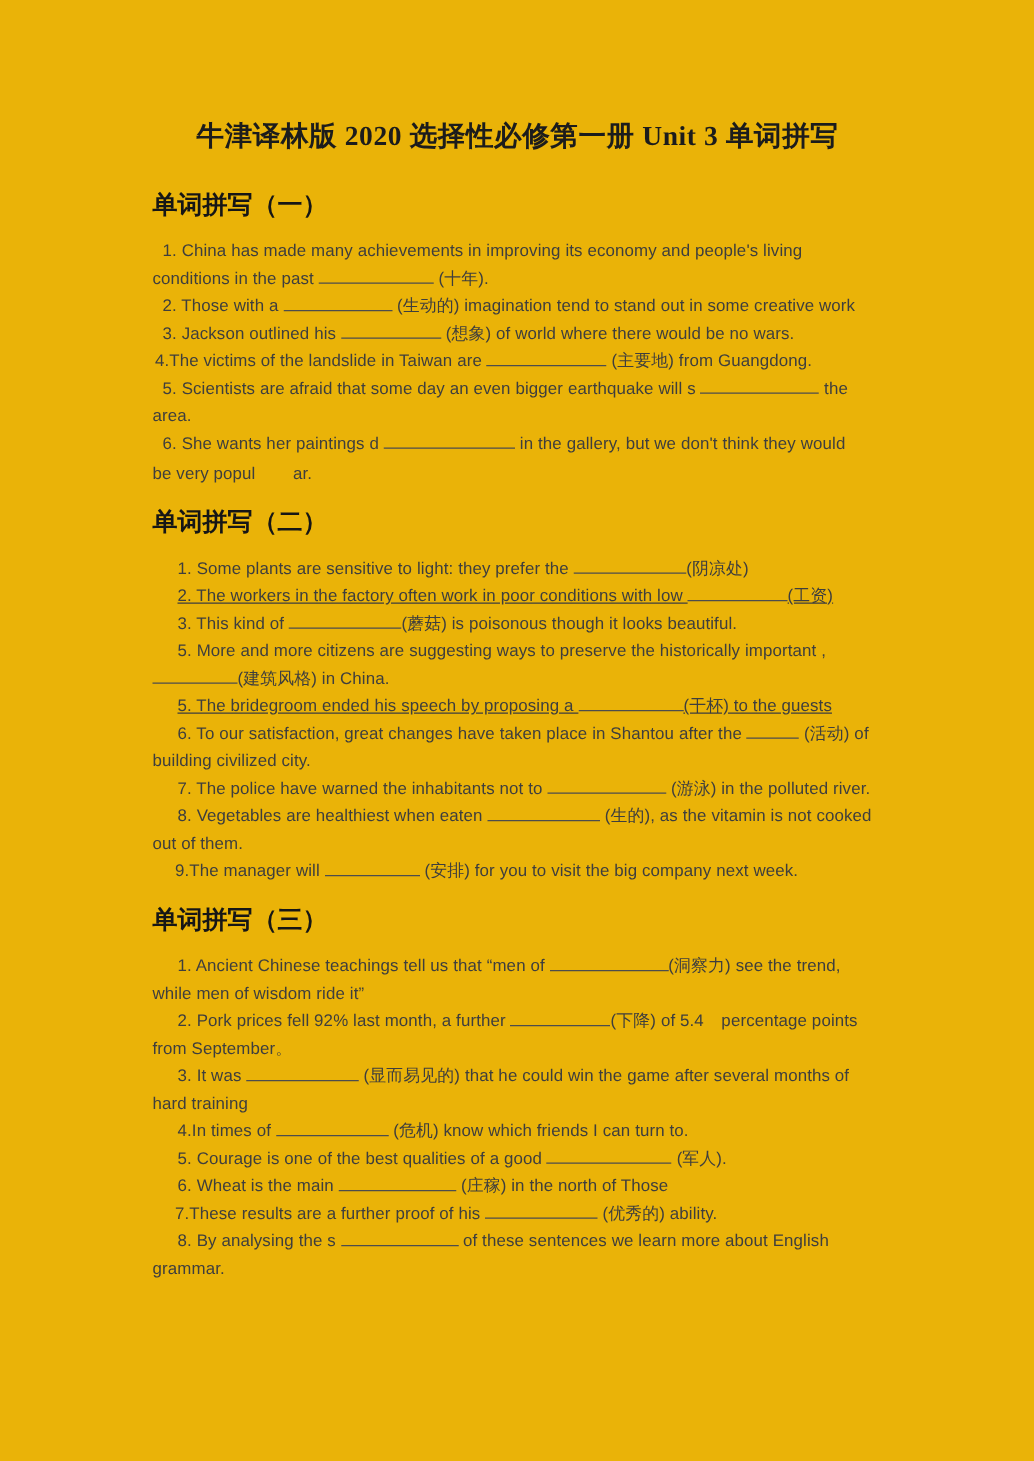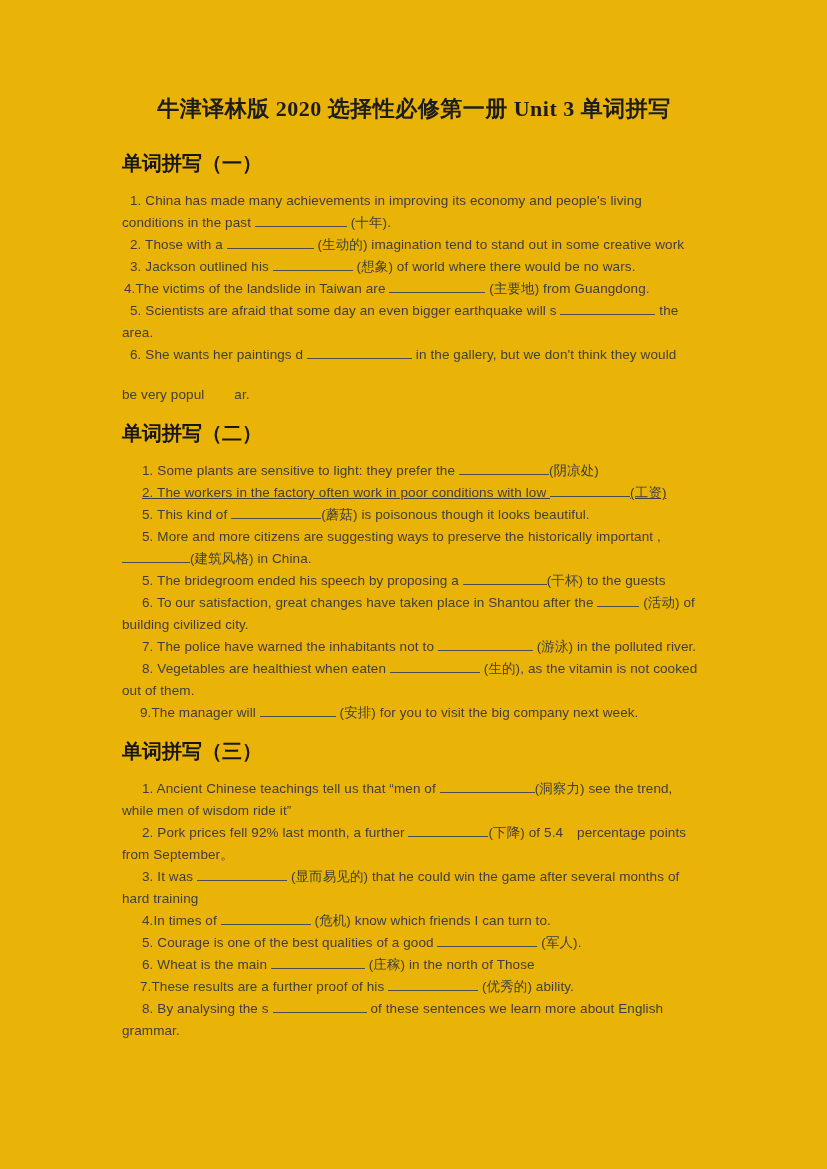--- a/index.html
+++ b/index.html
@@ -62,27 +62,27 @@
   <div class="content">
     <h1 class="doc-title">牛津译林版 2020 选择性必修第一册 Unit 3 单词拼写</h1>
     <div>
         <h2 class="section-heading">单词拼写（一）</h2>
         <p class="q" style="text-indent: 8px;"><span>1. China has made many achievements in improving its economy and people's living conditions in the past </span><span class="blank" style="width: 92px;"></span><span> (十年).</span></p>
         <p class="q" style="text-indent: 8px;"><span>2. Those with a </span><span class="blank" style="width: 87px;"></span><span> (生动的) imagination tend to stand out in some creative work</span></p>
         <p class="q" style="text-indent: 8px;"><span>3. Jackson outlined his </span><span class="blank" style="width: 80px;"></span><span> (想象) of world where there would be no wars.</span></p>
         <p class="q" style="text-indent: 2px;"><span>4.The victims of the landslide in Taiwan are </span><span class="blank" style="width: 96px;"></span><span> (主要地) from Guangdong.</span></p>
         <p class="q" style="text-indent: 8px;"><span>5. Scientists are afraid that some day an even bigger earthquake will s </span><span class="blank" style="width: 95px;"></span><span> the area.</span></p>
         <p class="q" style="text-indent: 8px;"><span>6. She wants her paintings d </span><span class="blank" style="width: 105px;"></span><span> in the gallery, but we don't think they would</span></p>
-        <p class="q" style="margin-top: 18px;"><span>be very popul</span><span class="gap" style="width: 30px;"></span><span>ar.</span></p>
+        <p class="q" style="margin-top: 2px;"><span>be very popul</span><span class="gap" style="width: 30px;"></span><span>ar.</span></p>
         <h2 class="section-heading">单词拼写（二）</h2>
         <p class="q" style="text-indent: 20px;"><span>1. Some plants are sensitive to light: they prefer the </span><span class="blank" style="width: 90px;"></span><span>(阴凉处)</span></p>
         <p class="q" style="text-indent: 20px; text-decoration: underline;"><span>2. The workers in the factory often work in poor conditions with low </span><span class="blank" style="width: 80px;"></span><span>(工资)</span></p>
-        <p class="q" style="text-indent: 20px;"><span>5. This kind of </span><span class="blank" style="width: 90px;"></span><span>(蘑菇) is poisonous though it looks beautiful.</span></p>
+        <p class="q" style="text-indent: 20px;"><span>3. This kind of </span><span class="blank" style="width: 90px;"></span><span>(蘑菇) is poisonous though it looks beautiful.</span></p>
         <p class="q" style="text-indent: 20px;"><span>5. More and more citizens are suggesting ways to preserve the historically important , </span><span class="blank" style="width: 68px;"></span><span>(建筑风格) in China.</span></p>
-        <p class="q" style="text-indent: 20px;"><span>5. The bridegroom ended his speech by proposing a </span><span class="blank" style="width: 84px;"></span><span>(干杯) to the guests</span></p>
+        <p class="q" style="text-indent: 20px; text-decoration: underline;"><span>5. The bridegroom ended his speech by proposing a </span><span class="blank" style="width: 84px;"></span><span>(干杯) to the guests</span></p>
         <p class="q" style="text-indent: 20px;"><span>6. To our satisfaction, great changes have taken place in Shantou after the </span><span class="blank" style="width: 42px;"></span><span> (活动) of building civilized city.</span></p>
         <p class="q" style="text-indent: 20px;"><span>7. The police have warned the inhabitants not to </span><span class="blank" style="width: 95px;"></span><span> (游泳) in the polluted river.</span></p>
         <p class="q" style="text-indent: 20px;"><span>8. Vegetables are healthiest when eaten </span><span class="blank" style="width: 90px;"></span><span> (生的), as the vitamin is not cooked out of them.</span></p>
         <p class="q" style="text-indent: 18px;"><span>9.The manager will </span><span class="blank" style="width: 76px;"></span><span> (安排) for you to visit the big company next week.</span></p>
         <h2 class="section-heading">单词拼写（三）</h2>
         <p class="q" style="text-indent: 20px;"><span>1. Ancient Chinese teachings tell us that “men of </span><span class="blank" style="width: 95px;"></span><span>(洞察力) see the trend, while men of wisdom ride it”</span></p>
         <p class="q" style="text-indent: 20px;"><span>2. Pork prices fell 92% last month, a further </span><span class="blank" style="width: 80px;"></span><span>(下降) of 5.4</span><span class="gap" style="width: 14px;"></span><span>percentage points from September。</span></p>
         <p class="q" style="text-indent: 20px;"><span>3. It was </span><span class="blank" style="width: 90px;"></span><span> (显而易见的) that he could win the game after several months of hard training</span></p>
         <p class="q" style="text-indent: 20px;"><span>4.In times of </span><span class="blank" style="width: 90px;"></span><span> (危机) know which friends I can turn to.</span></p>
         <p class="q" style="text-indent: 20px;"><span>5. Courage is one of the best qualities of a good </span><span class="blank" style="width: 100px;"></span><span> (军人).</span></p>

